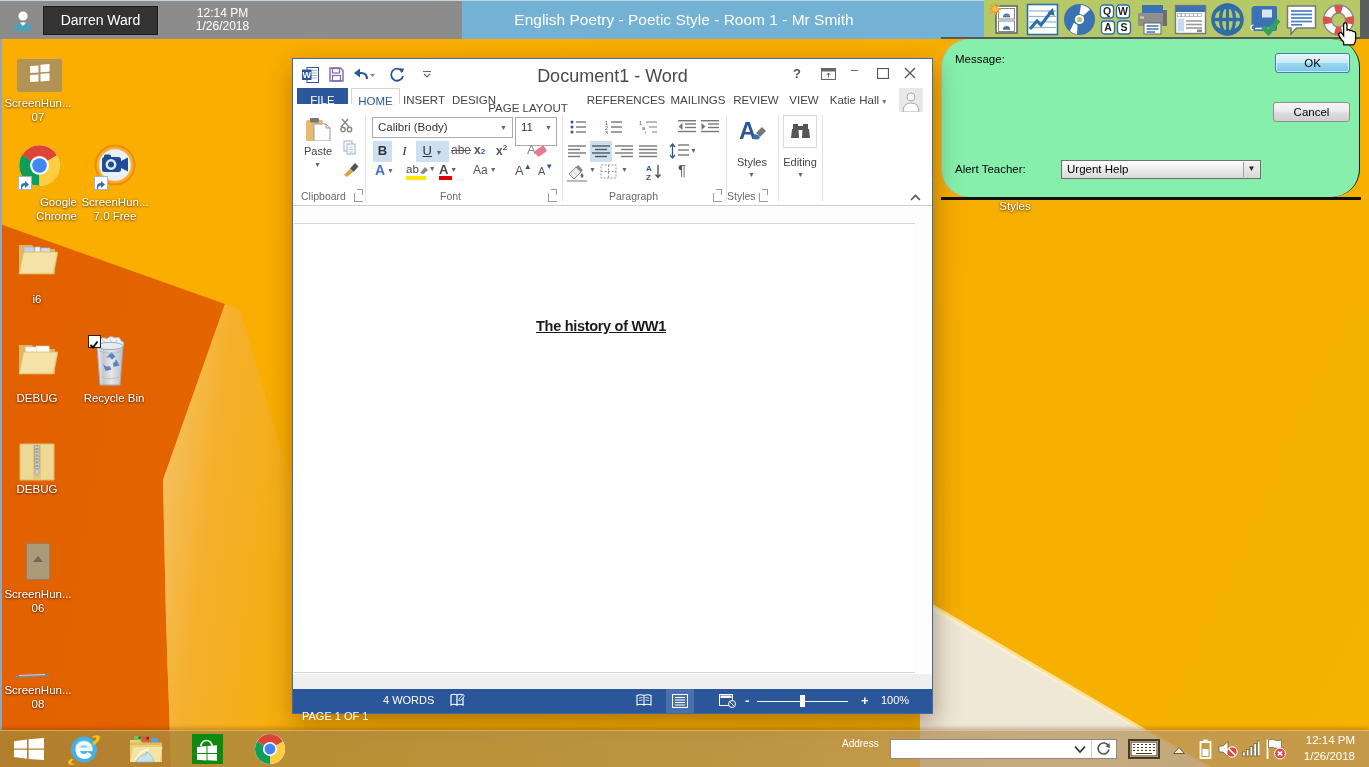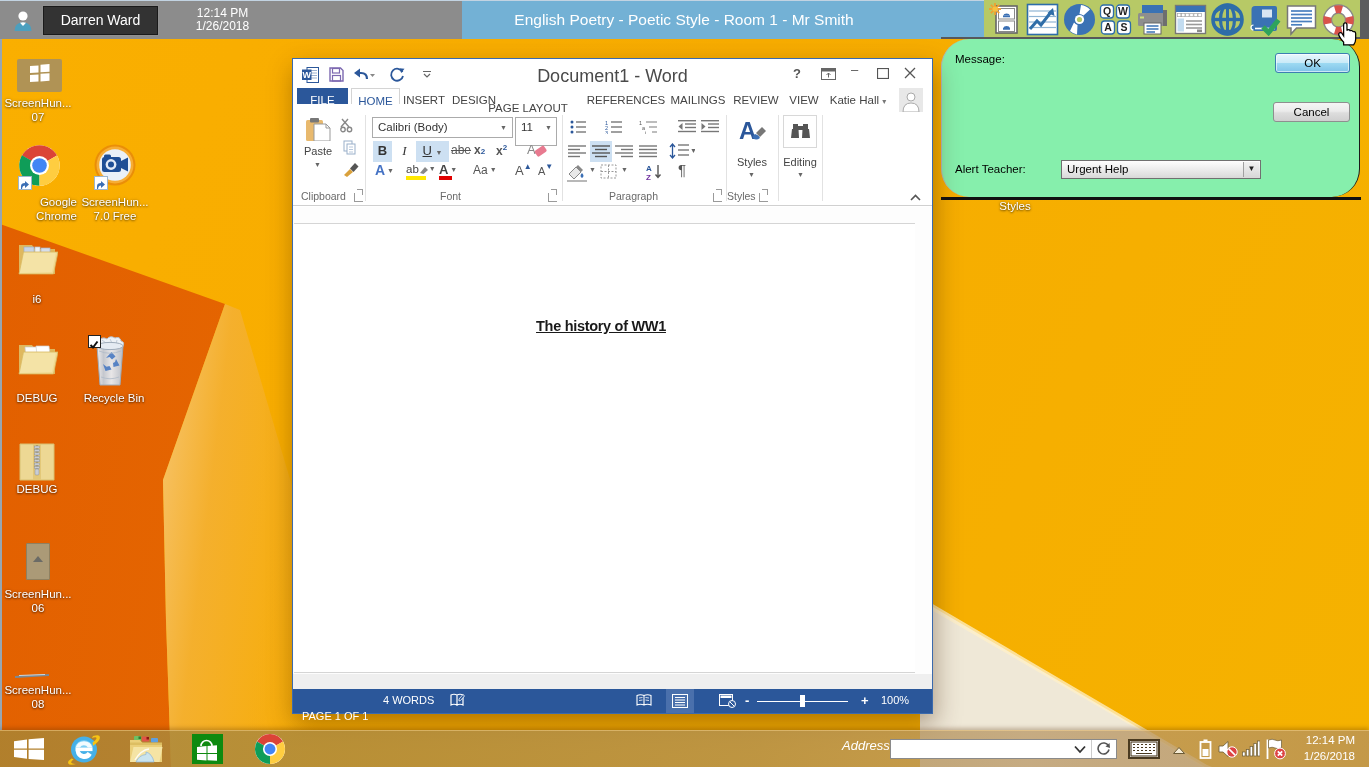--- a/index.html
+++ b/index.html
@@ -42,21 +42,21 @@
 .glabel{position:absolute;top:78px;font-size:10.5px;color:#6A6A6A;}
 .launcher{position:absolute;top:81px;width:9px;height:9px;border-left:1px solid #9A9A9A;border-bottom:1px solid #9A9A9A;}
 .launcher:after{content:"";position:absolute;left:2px;top:-4px;width:5px;height:5px;border-right:1px solid #9A9A9A;border-top:1px solid #9A9A9A;}
 #docarea{position:absolute;left:0;top:148px;width:639px;height:483px;background:#FDFDFD;}
 #page{position:absolute;left:1px;top:16px;width:621px;height:450px;background:#fff;border-top:1px solid #D5D5D5;border-bottom:1px solid #D5D5D5;}
 #doctitle{position:absolute;left:-3px;top:259px;width:622px;text-align:center;font-size:14.5px;letter-spacing:-0.3px;font-weight:bold;color:#1a1a1a;}
 #statusbar{position:absolute;left:0;top:630px;width:639px;height:24px;background:#2B579A;color:#fff;font-size:11px;}
 
 #taskbar{left:0;top:730px;width:1369px;height:37px;box-shadow:0 -2px 4px rgba(80,40,0,.28);background:linear-gradient(to right,rgba(168,133,52,.84) 0%,rgba(176,143,82,.8) 55%,rgba(185,152,103,.76) 75%,rgba(182,146,92,.78) 100%);}
 #taskbar .tline{position:absolute;left:0;top:0;width:100%;height:1px;background:rgba(255,220,150,.45);}
-#addrlbl{position:absolute;left:842px;top:8px;color:#fff;font-size:13px;font-style:italic;}
+#addrlbl{position:absolute;left:842px;top:8px;color:#fff;font-size:10px;}
 #addrbox{position:absolute;left:890px;top:9px;width:227px;height:20px;background:#fff;border:1px solid #8a8a8a;}
 #traytime{position:absolute;left:1290px;top:2px;width:65px;color:#fff;font-size:11.5px;text-align:right;line-height:16px;}
 </style></head>
 <body>
 <div id="wp" class="abs">
     <div class="wedge abs"></div>
     <div class="band abs"></div>
     <div class="cream abs"></div>
     <div class="creamrim abs"></div>
   </div>

